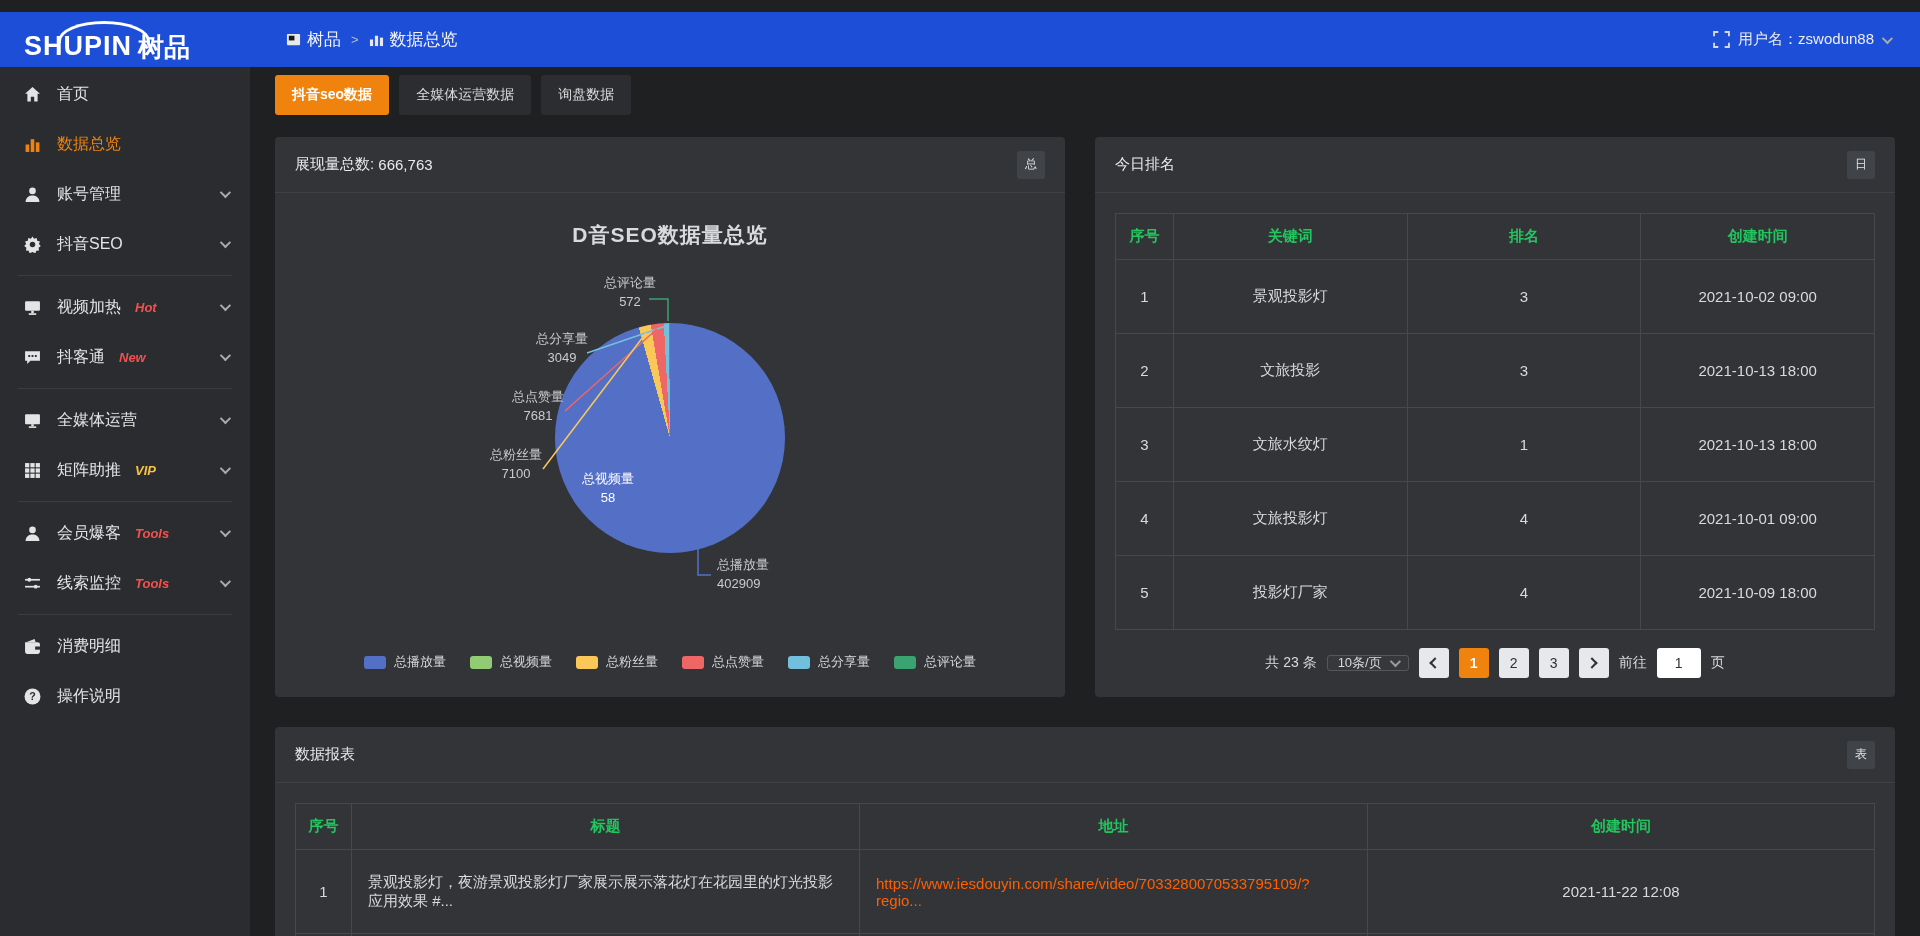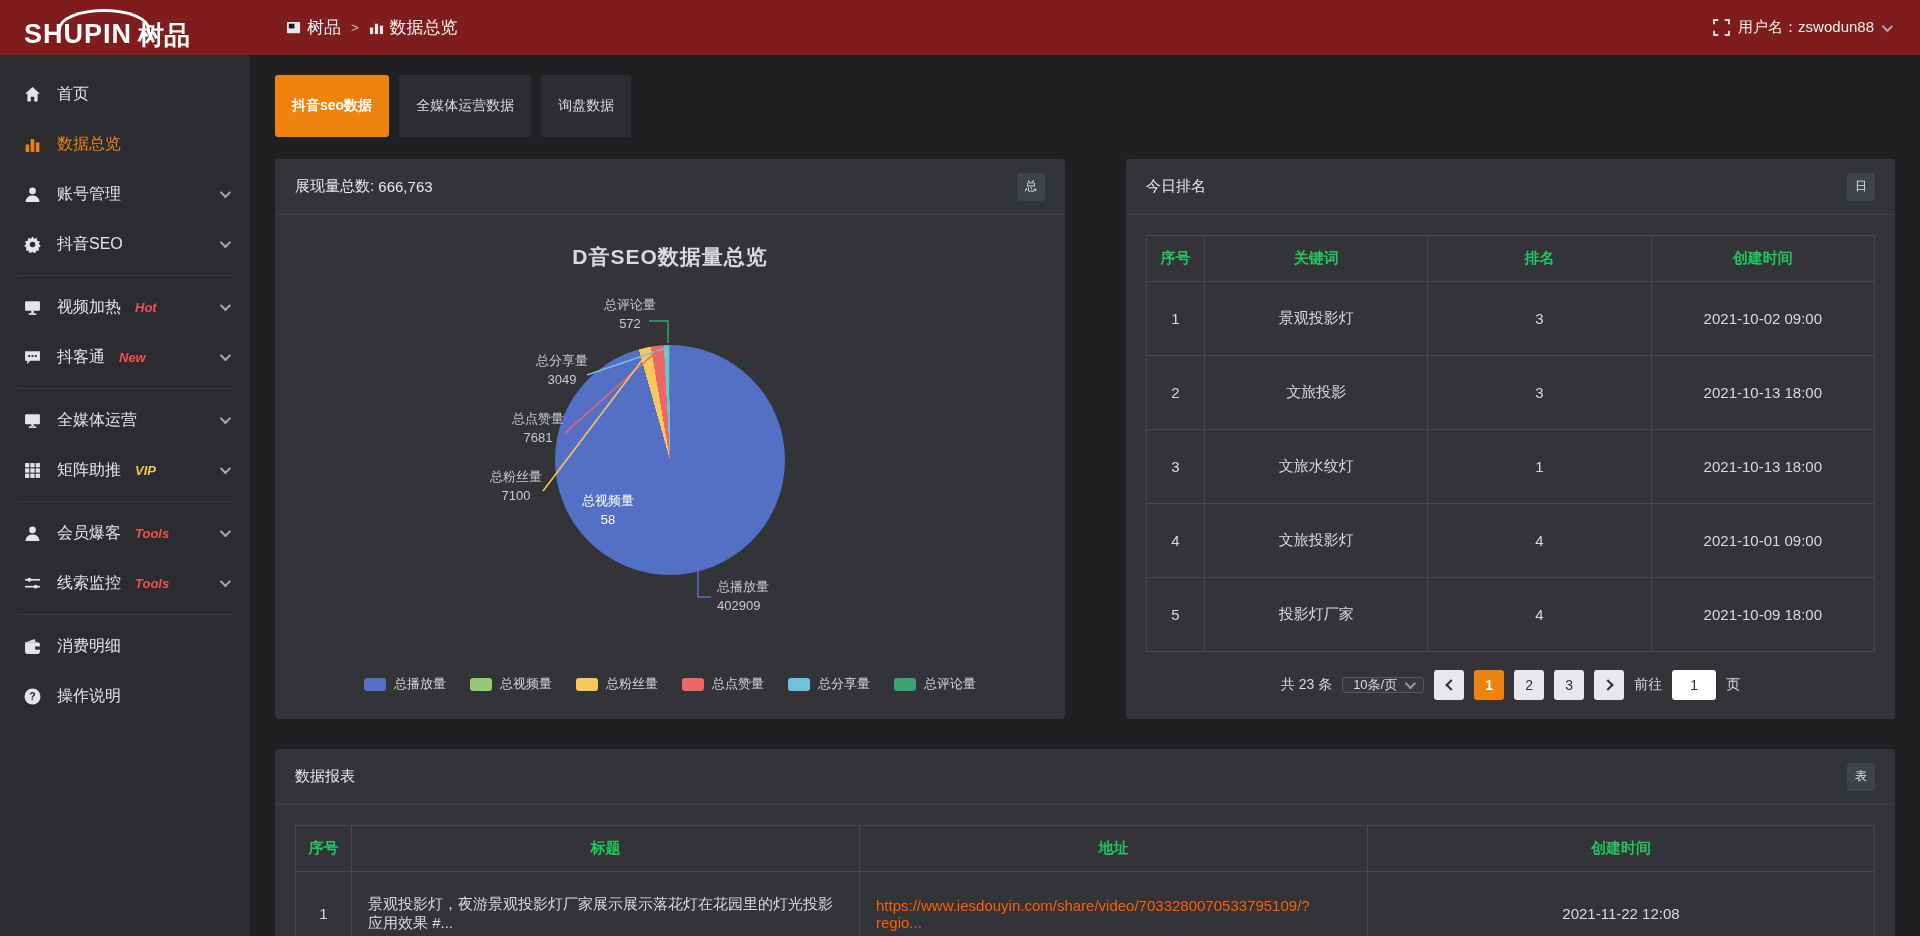--- a/index.html
+++ b/index.html
@@ -1,20 +1,20 @@
 <!DOCTYPE html>
 <html><head>
 <meta charset="utf-8">
 <style>
   * { margin:0; padding:0; box-sizing:border-box; }
   html,body { width:1920px; height:936px; overflow:hidden; }
   body { background:#1e2022; font-family:"Liberation Sans","DejaVu Sans",sans-serif; color:#e6e6e6; }
 
   
-  .topbar { position:absolute; top:0; left:0; width:1920px; height:55px; background:#7f1d1d; display:flex; align-items:center; z-index:5; }
+  .topbar { position:absolute; top:12px; left:0; width:1920px; height:55px; background:#1d4ed8; display:flex; align-items:center; z-index:5; }
   .logo { width:250px; padding-left:24px; display:flex; align-items:flex-end; position:relative; }
   .logo-arc { position:absolute; left:58px; top:2px; width:92px; height:22px; border:3px solid #fff; border-bottom:none; border-radius:92px 92px 0 0 / 40px 40px 0 0; }
   .logo-main { font-size:27px; font-weight:800; letter-spacing:1px; color:#fff; line-height:1; padding-top:14px; }
   .logo-suffix { font-size:26px; font-weight:800; color:#fff; line-height:1; margin-left:6px; }
   .crumbs { display:flex; align-items:center; gap:10px; margin-left:36px; font-size:17px; color:#f2f2f2; }
   .crumb { display:flex; align-items:center; gap:6px; cursor:pointer; }
   .crumb svg { display:block; }
   .crumb-sep { color:#bfbfbf; font-size:13px; }
   .topbar-right { margin-left:auto; display:flex; align-items:center; gap:8px; padding-right:30px; font-size:15px; color:#ededed; }
   .fs-btn { cursor:pointer; display:flex; }
@@ -26,24 +26,24 @@
   .side-item { height:50px; display:flex; align-items:center; padding:0 22px; font-size:16px; color:#e4e4e4; cursor:pointer; }
   .side-item .ic { width:20px; display:flex; justify-content:center; margin-right:15px; color:#e4e4e4; }
   .side-item.active, .side-item.active .ic { color:#f0830d; }
   .side-tag { font-style:italic; font-weight:bold; font-size:13px; margin-left:14px; }
   .side-item .chev { margin-left:auto; }
   .side-div { height:1px; background:#3a3c40; margin:6px 18px; }
 
   
   .content { position:absolute; left:250px; top:55px; right:0; bottom:0; padding:20px 25px; overflow:hidden; }
   .tabs { display:flex; gap:10px; margin-bottom:22px; }
-  .tab { padding:22px 17px; font-size:14px; background:#2b2d30; color:#dcdcdc; border:none; border-radius:3px; cursor:pointer; font-family:inherit; }
+  .tab { padding:11px 17px; font-size:14px; background:#2b2d30; color:#dcdcdc; border:none; border-radius:3px; cursor:pointer; font-family:inherit; }
   .tab.active { background:#f0830d; color:#fff; font-weight:bold; }
 
-  .cards-row { display:flex; gap:18px; }
+  .cards-row { display:flex; gap:30px; }
   .card { background:#323438; border-radius:4px; }
   .card-head { height:56px; display:flex; align-items:center; padding:0 20px; border-bottom:1px solid #3e4044; font-size:15px; color:#eaeaea; }
   .badge { margin-left:auto; min-width:28px; height:28px; background:#404348; border-radius:3px; display:flex; align-items:center; justify-content:center; font-size:12px; color:#e2e2e2; cursor:pointer; padding:0 6px; }
 
   
   .chart-card { width:790px; height:560px; }
   .chart-area { position:relative; width:790px; height:500px; }
   .chart-title { position:absolute; top:28px; width:100%; text-align:center; font-size:21px; font-weight:bold; color:#d8dadc; letter-spacing:1px; }
   .pie { position:absolute; left:280px; top:130px; width:230px; height:230px; border-radius:50%; }
   .pie-label { position:absolute; width:70px; text-align:center; font-size:13px; line-height:19px; color:#c9cbce; }
@@ -54,21 +54,21 @@
   .legend-item { display:flex; align-items:center; gap:8px; font-size:13px; color:#d6d8da; cursor:pointer; }
   .swatch { width:22px; height:13px; border-radius:3px; }
 
   
   table { border-collapse:collapse; table-layout:fixed; width:100%; }
   th,td { border:1px solid #46484c; text-align:center; font-weight:normal; }
   th { height:46px; font-size:15px; color:#22c55e; font-weight:bold; }
   td { font-size:15px; color:#d8dadc; }
 
   
-  .rank-card { flex:1; height:560px;margin-left:43px; }
+  .rank-card { flex:1; height:560px; }
   .rank-body { padding:20px; }
   .rank-table td { height:74px; }
   .pager { margin-top:18px; display:flex; align-items:center; justify-content:center; gap:10px; font-size:14px; color:#dadada; }
   .pager-select { height:16px; padding:0 10px; background:#36383c; border:1px solid #55575c; border-radius:3px; display:flex; align-items:center; gap:8px; font-size:13px; color:#d8d8d8; cursor:pointer; }
   .pg-btn { width:30px; height:30px; border-radius:3px; background:#e6e8eb; color:#303133; display:flex; align-items:center; justify-content:center; font-size:14px; cursor:pointer; border:none; font-family:inherit; }
   .pg-btn.active { background:#f0830d; color:#fff; font-weight:bold; }
   .pg-arrow { width:8px; height:8px; border-right:2px solid #303133; border-bottom:2px solid #303133; }
   .pg-arrow.prev { transform:rotate(135deg); margin-left:3px; }
   .pg-arrow.next { transform:rotate(-45deg); margin-right:3px; }
   .goto-input { width:44px; height:30px; border:none; border-radius:3px; background:#fff; color:#303133; text-align:center; font-size:14px; font-family:inherit; }

